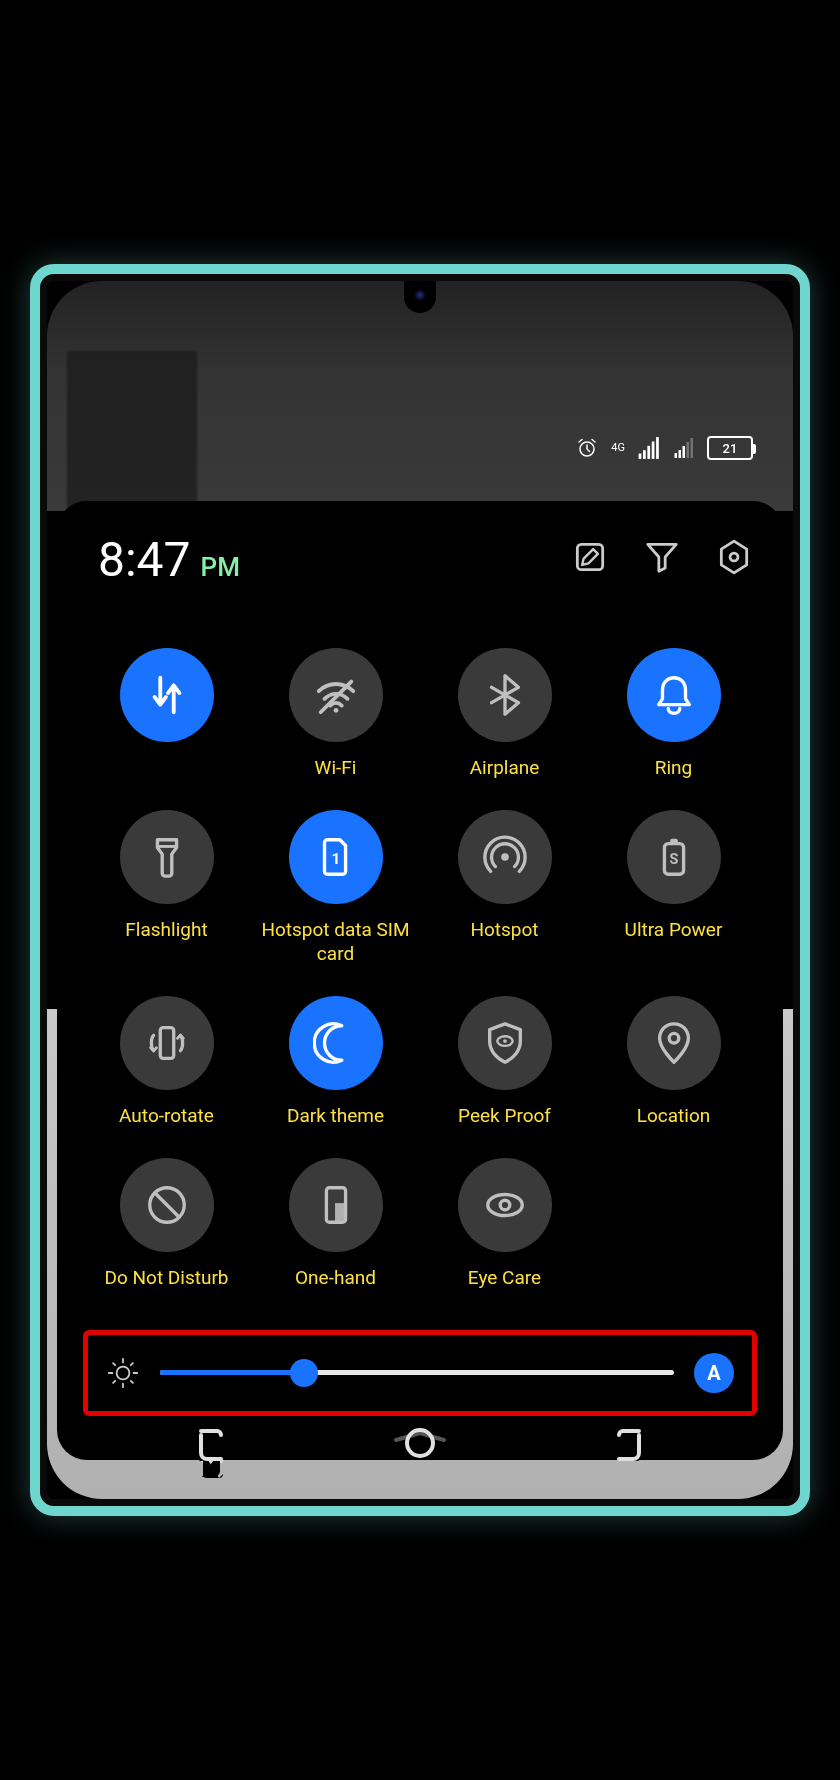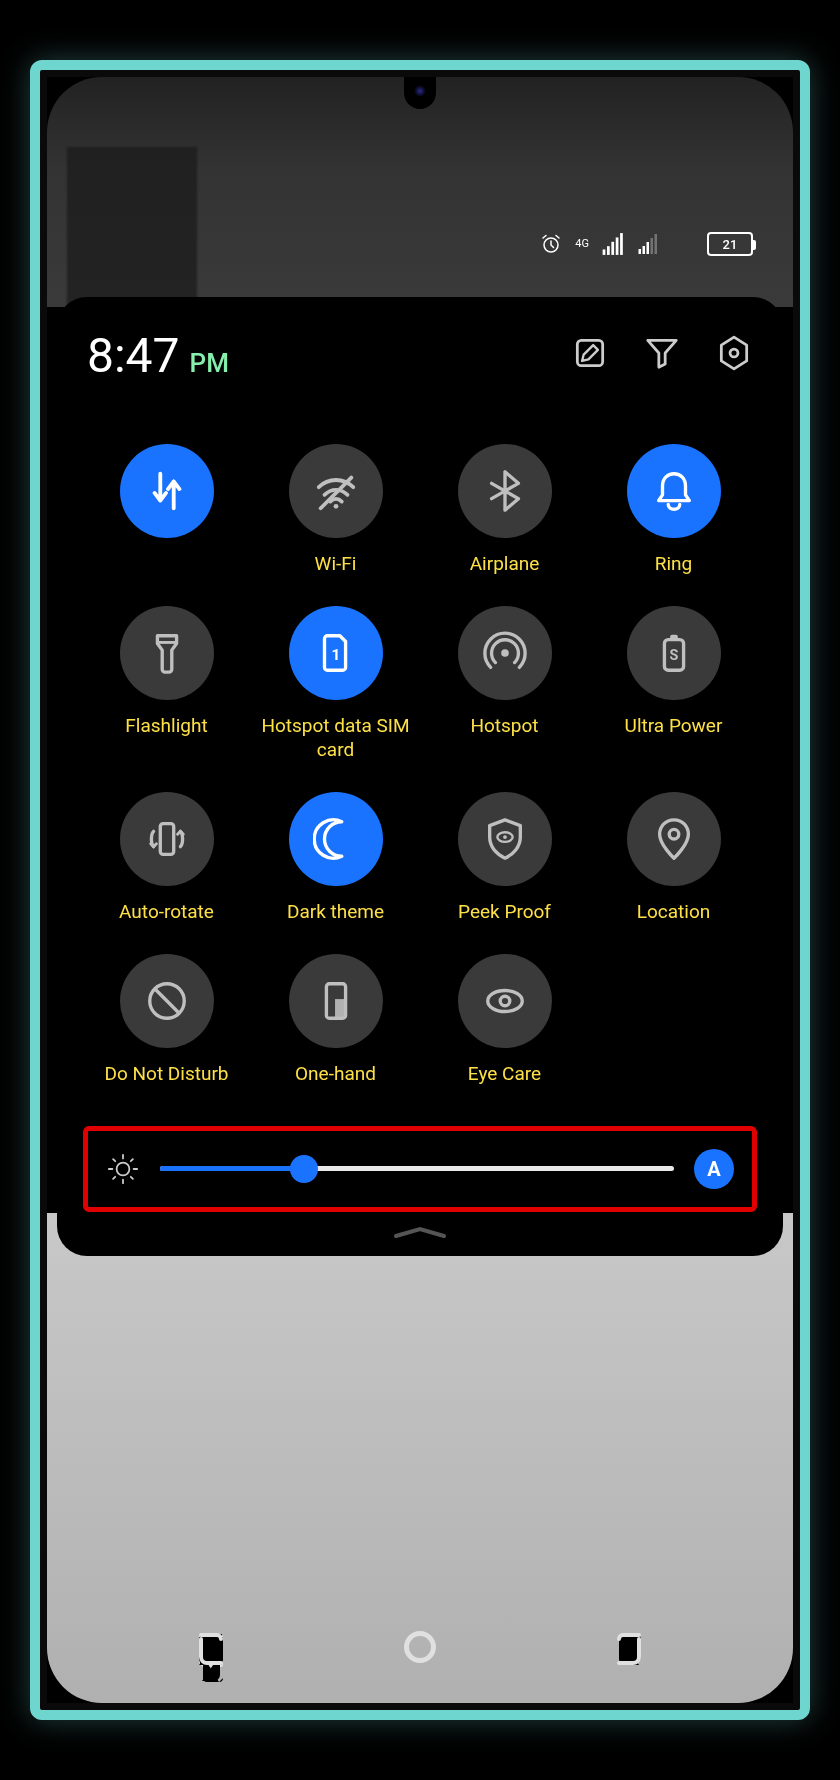--- a/index.html
+++ b/index.html
@@ -8,22 +8,22 @@
     font-family: -apple-system, Roboto, "Helvetica Neue", Arial, sans-serif;
     width: 840px;
     height: 1780px;
     display: flex;
     align-items: center;
     justify-content: center;
     overflow: hidden;
   }
   .phone-frame {
     width: 780px;
-    height: 1660px;
-    border-radius: 12px;
+    height: 1252px;
+    border-radius: 24px;
     background: #000;
     border: 10px solid #6fd6cf;
     position: relative;
     box-shadow: 0 0 30px rgba(111,214,207,0.3), inset 0 0 0 7px #0a0a0a;
     overflow: hidden;
   }
   .side-buttons {
     position: absolute;
     right: -18px;
     top: 510px;
@@ -83,21 +83,20 @@
   .battery-box {
     width: 46px; height: 24px;
     border: 2px solid #fff;
     border-radius: 4px;
     position: relative;
     display: flex;
     align-items: center;
     justify-content: center;
     font-size: 13px;
     font-weight: 500;
-    margin-left: 36px;
   }
   .battery-box::after {
     content: "";
     position: absolute;
     right: -5px; top: 6px;
     width: 3px; height: 10px;
     background: #fff;
     border-radius: 0 2px 2px 0;
   }
   .carrier-blur {
@@ -118,21 +117,21 @@
     z-index: 2;
     top: -10px;
   }
   .panel-header {
     display: flex;
     align-items: baseline;
     justify-content: space-between;
     padding: 10px 10px 20px;
   }
   .time-wrap { display: flex; align-items: baseline; gap: 10px; }
-  .time-main { font-size: 48px; font-weight: 400; color: #fff; }
+  .time-main { font-size: 48px; font-weight: 400; color: #fff; margin-left: 11px; }
   .time-suffix { font-size: 26px; font-weight: 500; color: #86efac; }
   .header-actions { display: flex; gap: 34px; align-items: center; }
   .hact { width: 38px; height: 38px; color: #ccc; cursor: pointer; }
   .tiles {
     display: grid;
     grid-template-columns: repeat(4, 1fr);
     gap: 30px 10px;
     padding: 40px 10px 30px;
   }
   .tile {

